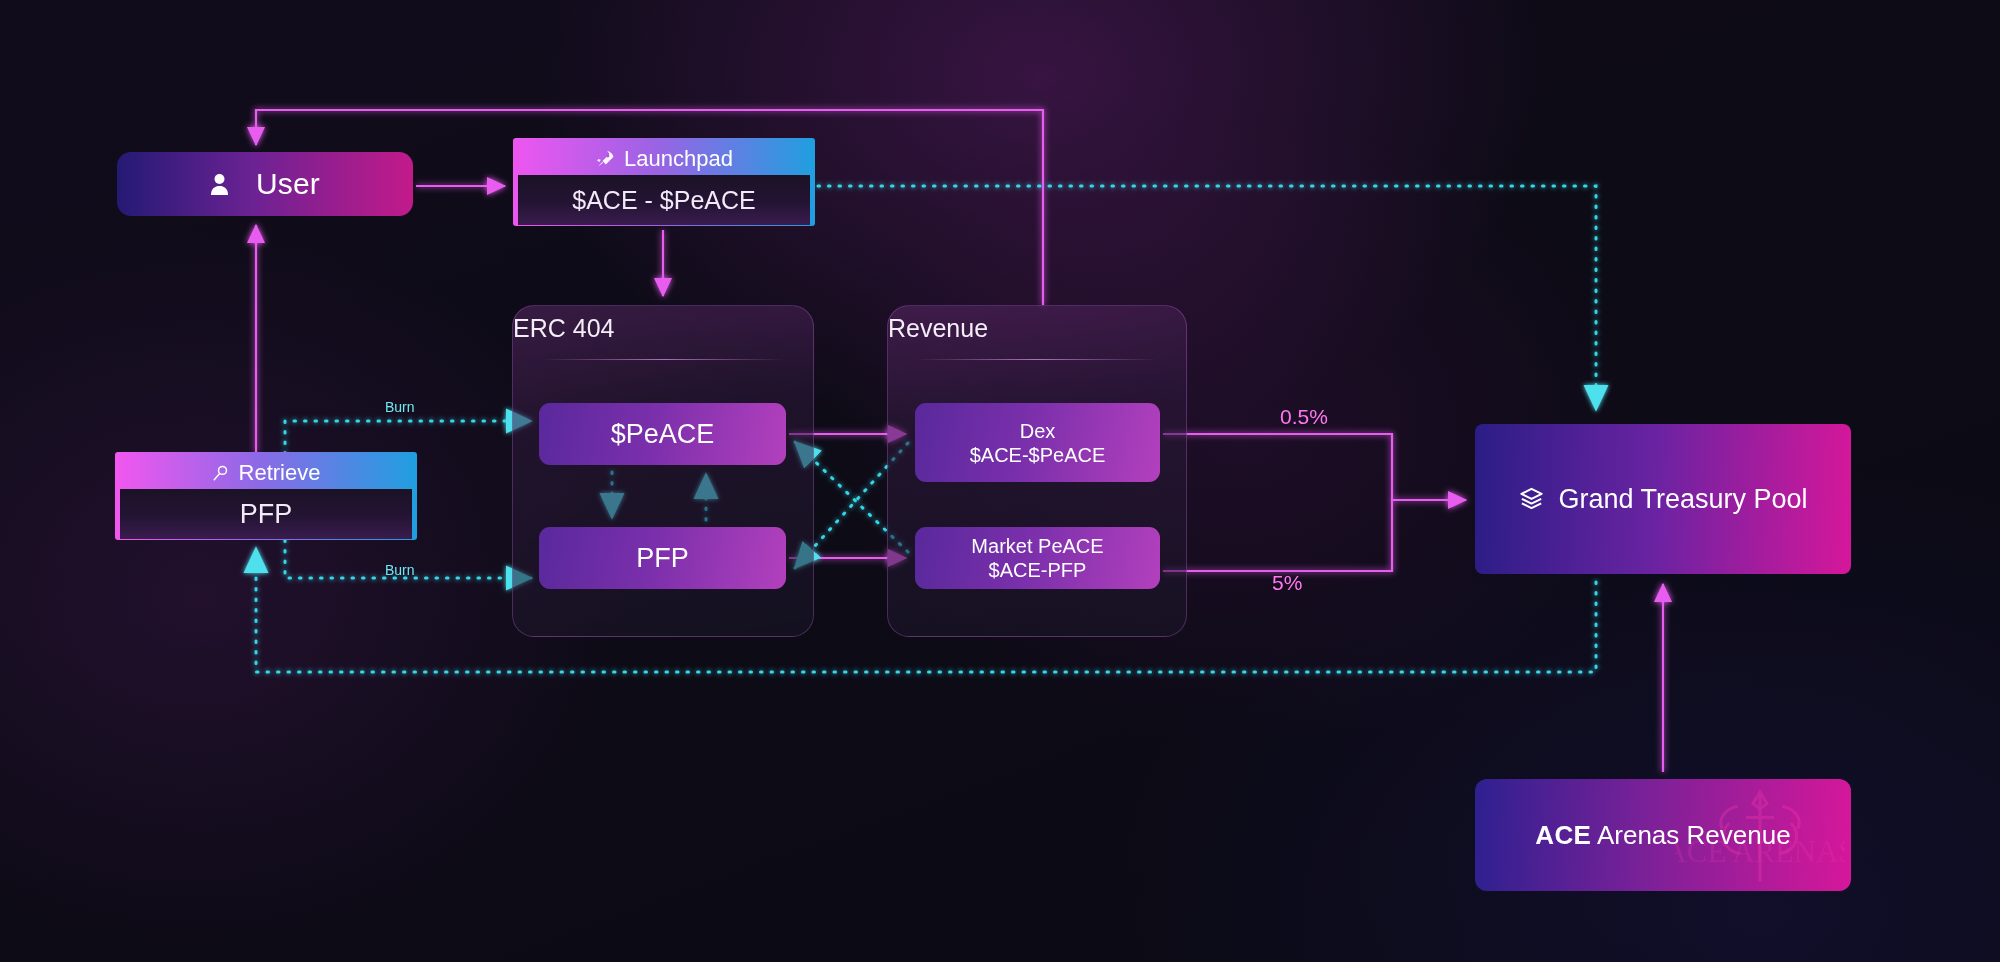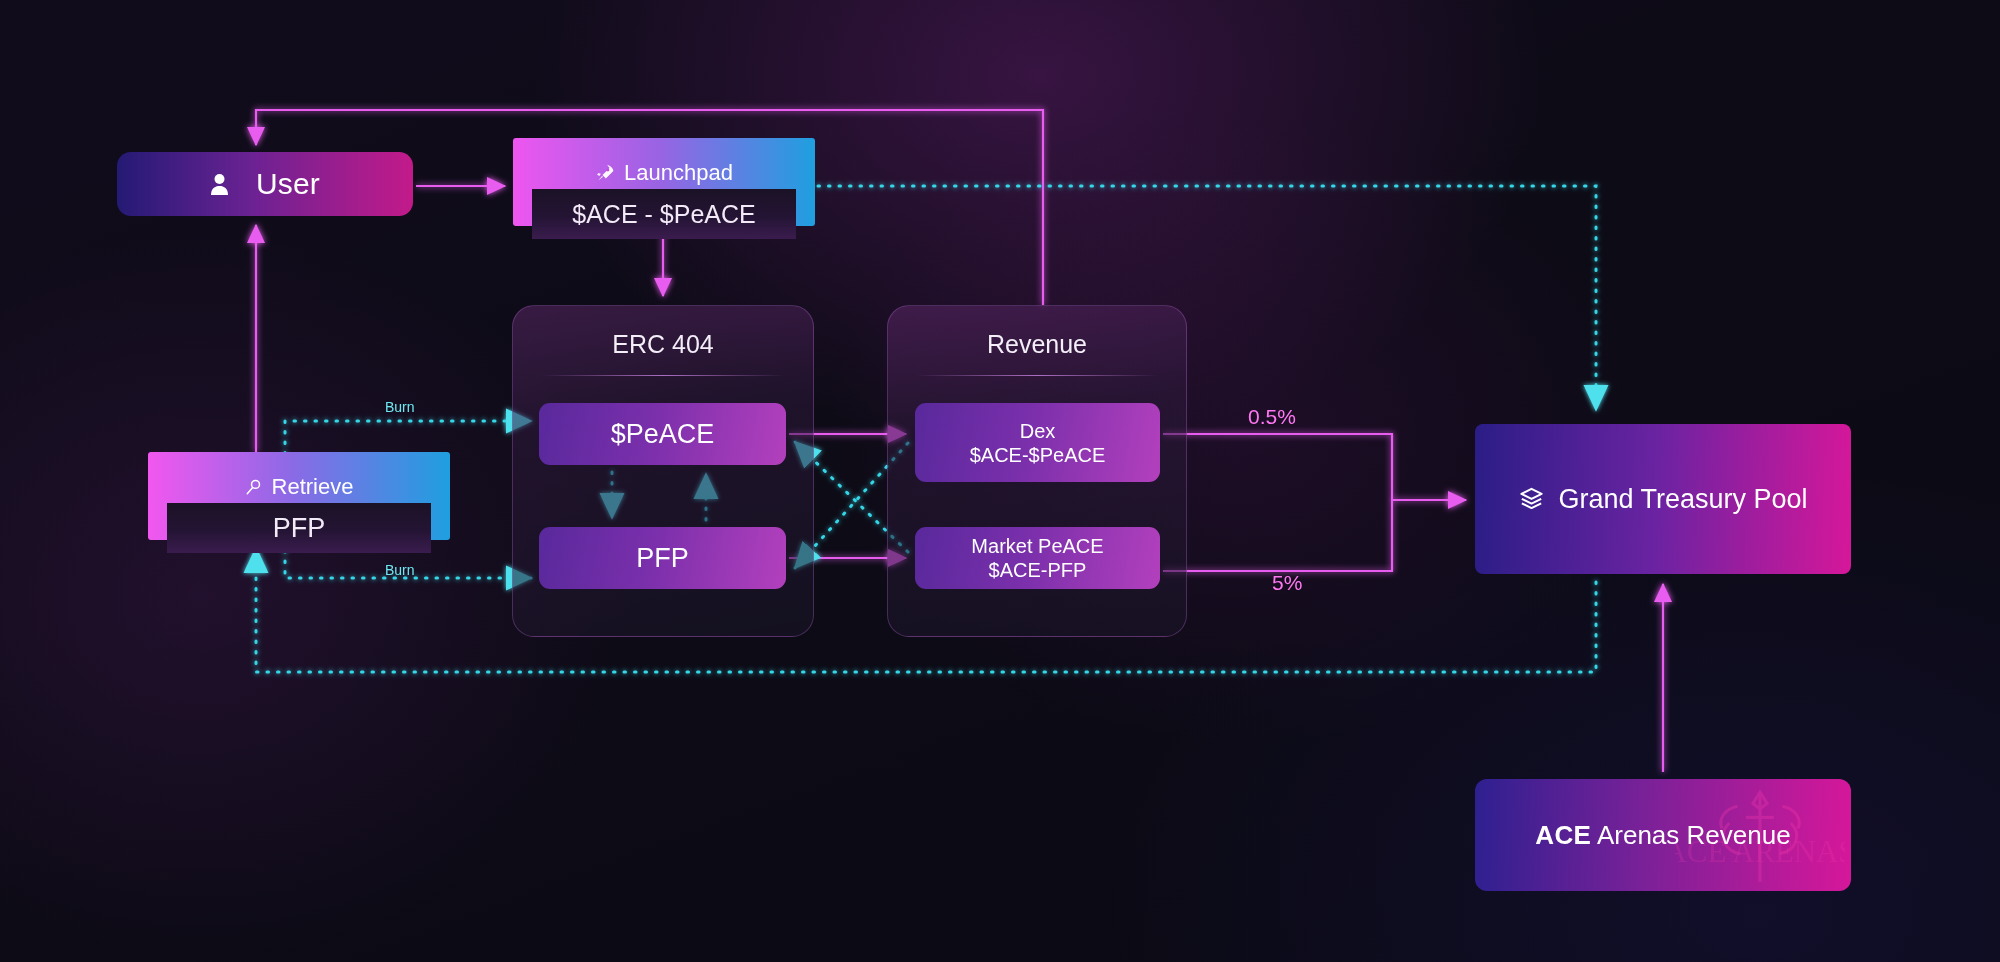--- a/index.html
+++ b/index.html
@@ -18,37 +18,37 @@
         color:#fff;border-radius:12px;}
   .pill{border-radius:14px;}
 
   
   #user{left:117px;top:152px;width:296px;height:64px;
         background:linear-gradient(90deg,#241a74 0%,#6a2293 45%,#c31a8a 100%);
         font-size:30px;letter-spacing:.2px;}
   #user .lbl{display:flex;align-items:center;gap:27px;}
 
   
-  .card{position:absolute;box-sizing:border-box;padding:19px;border-radius:3px;}
+  .card{position:absolute;box-sizing:border-box;padding:5px;border-radius:3px;}
   .card .hd{height:32px;display:flex;align-items:center;justify-content:center;gap:9px;
             color:#fff;font-size:22px;}
   .card .bd{display:flex;align-items:center;justify-content:center;color:#f2eaf7;
             background:linear-gradient(180deg,#1b1226 0%,#241434 55%,#3a1c4e 100%);}
   #launchpad{left:513px;top:138px;width:302px;height:88px;
              background:linear-gradient(90deg,#ee56f0 0%,#9a63e4 48%,#1f9fe0 100%);}
   #launchpad .bd{height:50px;font-size:25px;}
   #retrieve{left:115px;top:452px;width:302px;height:88px;
-            background:linear-gradient(90deg,#f257ef 0%,#8b6ae6 48%,#1f9fe0 100%);margin-left:33px;}
+            background:linear-gradient(90deg,#f257ef 0%,#8b6ae6 48%,#1f9fe0 100%);}
   #retrieve .bd{height:50px;font-size:27px;}
 
   
   .group{position:absolute;box-sizing:border-box;border-radius:22px;
          background:linear-gradient(170deg,rgba(92,40,104,.55) 0%,rgba(48,26,62,.52) 35%,rgba(26,22,40,.55) 100%);
          border:1px solid rgba(190,110,220,.30);}
-  .group .gtitle{text-align:center;color:#f3eef8;font-size:25px;margin-top:24px;}
+  .group .gtitle{text-align:left;color:#f3eef8;font-size:25px;margin-top:8px;}
   .group .grule{height:1px;margin:16px 28px 0 28px;
       background:linear-gradient(90deg,rgba(200,120,230,0) 0%,rgba(214,140,240,.75) 50%,rgba(200,120,230,0) 100%);}
   #erc{left:512px;top:305px;width:302px;height:332px;}
   #trading{left:887px;top:305px;width:300px;height:332px;}
 
   .gnode{position:absolute;box-sizing:border-box;border-radius:11px;display:flex;
          flex-direction:column;align-items:center;justify-content:center;color:#fff;
          background:linear-gradient(100deg,#59299c 0%,#7a2fab 45%,#b340bd 100%);}
   #peace{left:539px;top:403px;width:247px;height:62px;font-size:27px;}
   #pfp  {left:539px;top:527px;width:247px;height:62px;font-size:27px;}
@@ -229,16 +229,16 @@
       </g>
       <text x="60" y="58" font-family="Liberation Serif, serif" font-size="22" text-anchor="middle" fill="#ff3fb0" opacity=".38">ACE ARENAS</text>
     </svg>
     <span class="lbl">
       <b>ACE</b><span> Arenas Revenue</span>
     </span>
   </div>
 
   <div class="clabel" style="left:385px;top:399px;">Burn</div>
   <div class="clabel" style="left:385px;top:562px;">Burn</div>
-  <div class="elabel" style="left:1248px;top:405px;">0.5%</div>
+  <div class="elabel" style="left:1280px;top:405px;">0.5%</div>
   <div class="elabel" style="left:1272px;top:571px;">5%</div>
 
 </div>
 
 </body></html>

